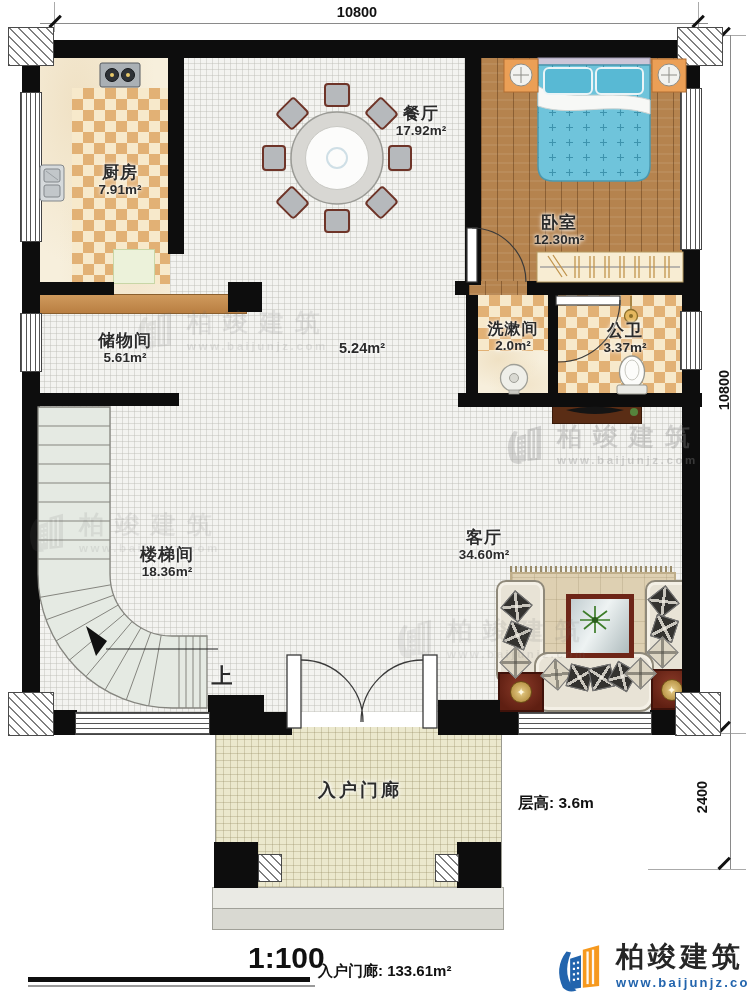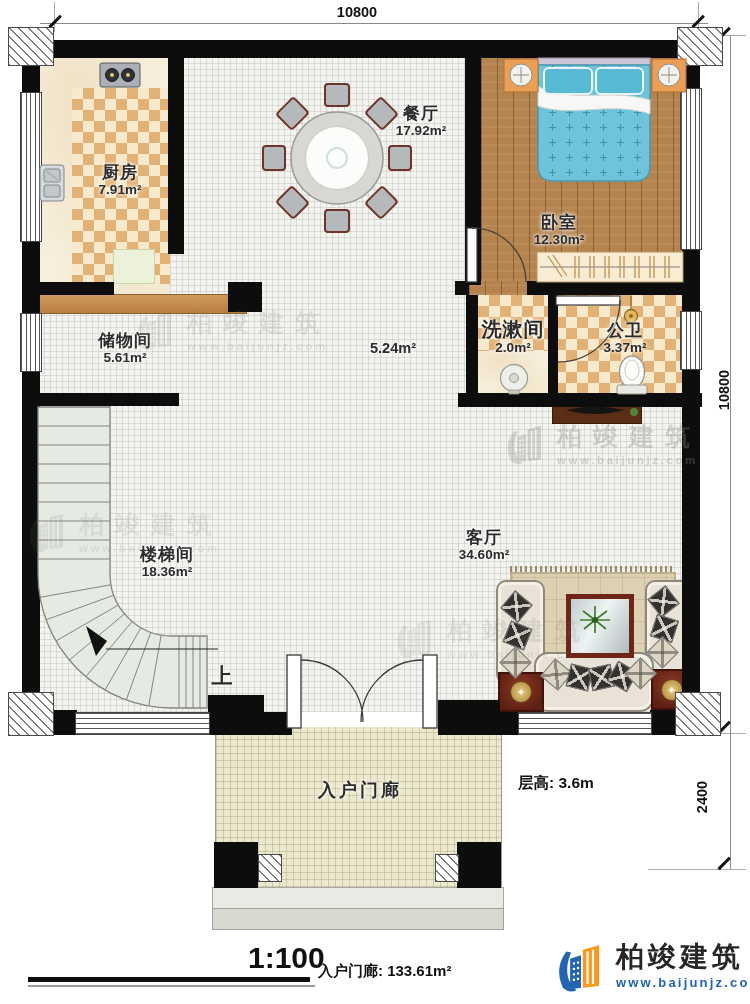--- a/index.html
+++ b/index.html
@@ -346,28 +346,28 @@
   </div>
   <div class="rlabel" style="left:559px;top:230px">
     <span class="nm">卧室</span>
     <span class="ar">12.30m²</span>
   </div>
   <div class="rlabel" style="left:125px;top:348px">
     <span class="nm">储物间</span>
     <span class="ar">5.61m²</span>
   </div>
   <div class="rlabel" style="left:513px;top:337px">
-    <span class="nm" style="font-size:20px">洗漱间</span>
+    <span class="nm" style="font-size:16px">洗漱间</span>
     <span class="ar">2.0m²</span>
   </div>
   <div class="rlabel" style="left:625px;top:338px">
     <span class="nm">公卫</span>
     <span class="ar">3.37m²</span>
   </div>
-  <div class="rlabel only-ar" style="left:393px;top:348px">5.24m²</div>
+  <div class="rlabel only-ar" style="left:362px;top:348px">5.24m²</div>
   <div class="rlabel" style="left:167px;top:562px">
     <span class="nm">楼梯间</span>
     <span class="ar">18.36m²</span>
   </div>
   <div class="rlabel uplabel" style="left:222px;top:676px">上</div>
   <div class="rlabel" style="left:484px;top:545px">
     <span class="nm">客厅</span>
     <span class="ar">34.60m²</span>
   </div>
   <div class="rlabel" style="left:360px;top:790px">
@@ -404,21 +404,21 @@
   <div class="wm" style="left:392px;top:614px;opacity:.13">
     <svg class="wm-mark" viewBox="0 0 64 60">
         <use href="#wmk"></use>
       </svg>
     <div>
       <div class="wm-name">柏竣建筑</div>
       <div class="wm-site">www.baijunjz.com</div>
     </div>
   </div>
 
-  <div class="sideinfo" style="left:518px;top:773px">
+  <div class="sideinfo" style="left:518px;top:793px">
     <span>层高:</span>&nbsp;<span>3.6m</span>
   </div>
 
   <div class="title-scale">1:100</div>
   <div class="rule-thick"></div>
   <div class="rule-thin"></div>
   <div class="areatext" style="left:318px;top:962px">
     <span>入户门廊:</span>&nbsp;<span>133.61m²</span>
   </div>
 

